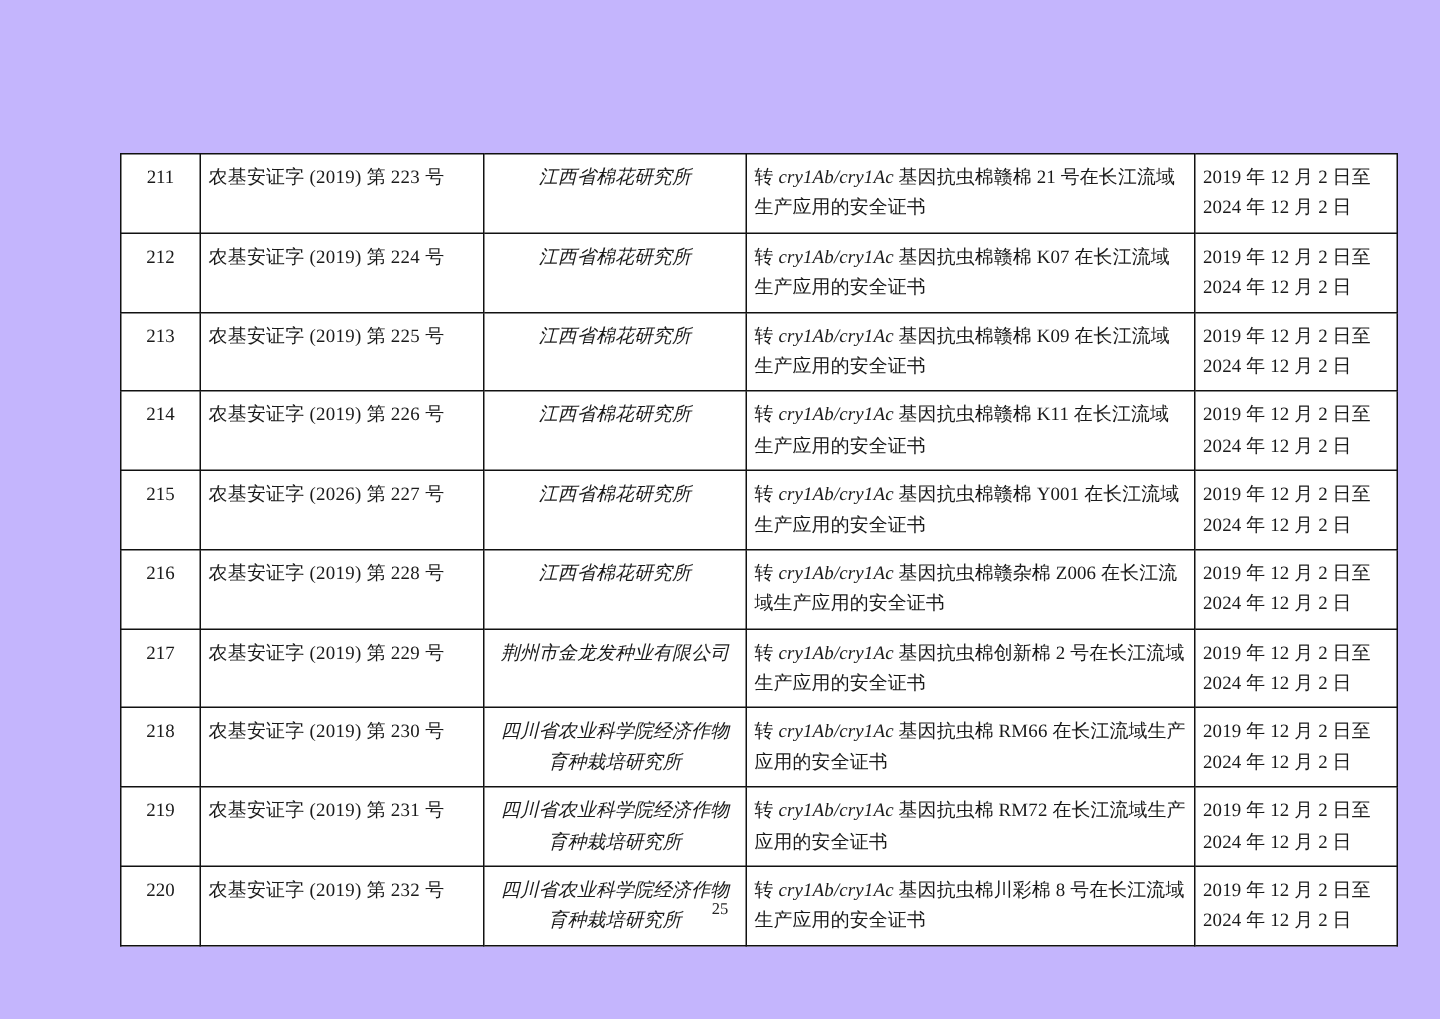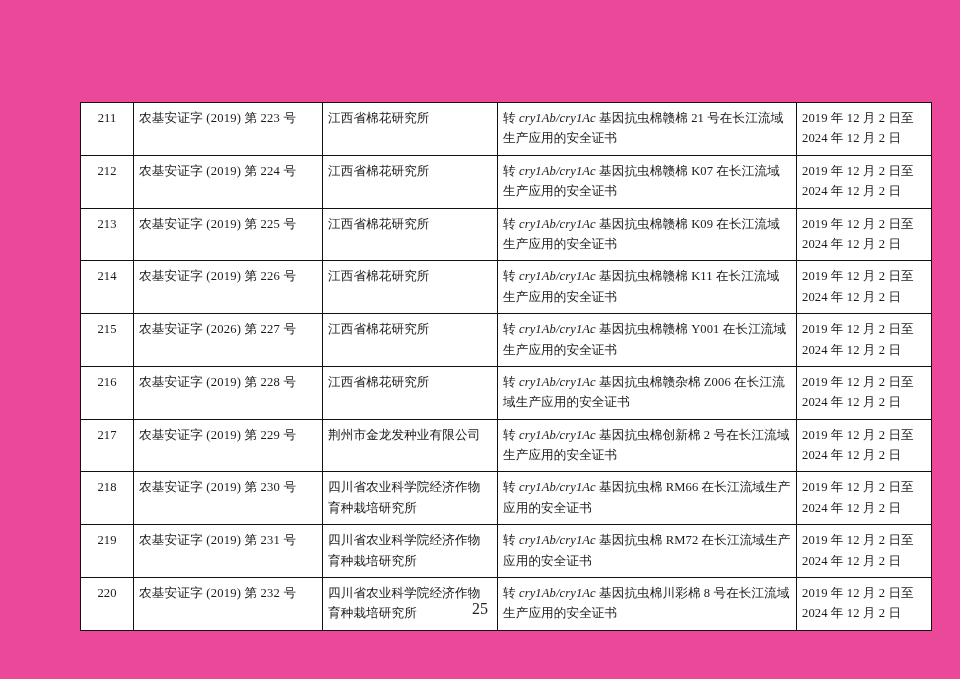--- a/index.html
+++ b/index.html
@@ -13,21 +13,21 @@
     font-family: "Liberation Serif", "DejaVu Serif", serif;
     color: #1a1a1a;
     position: relative;
     overflow: hidden;
   }
   .page {
     position: absolute;
     left: 0; top: 0;
     width: 960px;
     height: 679px;
-    background: #ec4899;
+    background: #c4b5fd;
   }
   .table-wrap {
     position: absolute;
     left: 80px;
     top: 102px;
     width: 800px;
   }
   table.cert-table {
     border-collapse: collapse;
     width: 800px;
@@ -50,23 +50,24 @@
   }
   td.col-cert {
     width: 178px;
     text-align: left;
     vertical-align: middle;
     white-space: nowrap;
     letter-spacing: 0.2px;
   }
   td.col-org {
     width: 164px;
-    text-align: left;
+    text-align: center;
     vertical-align: top;
     letter-spacing: 0.1px;
+    font-style: italic;
   }
   td.col-desc {
     width: 288px;
     text-align: left;
     vertical-align: top;
     letter-spacing: 0.1px;
   }
   td.col-date {
     width: 124px;
     text-align: left;
@@ -77,21 +78,21 @@
   .gene {
     font-style: italic;
     font-family: "Liberation Serif", "DejaVu Serif", serif;
   }
   .page-number {
     position: absolute;
     top: 600px;
     left: 0;
     width: 960px;
     text-align: center;
-    font-size: 16px;
+    font-size: 11px;
     color: #222;
     font-family: "Liberation Serif", "DejaVu Serif", serif;
   }
   .desc-line, .date-line {
     display: block;
   }
 </style>
 </head>
 <body>
 

